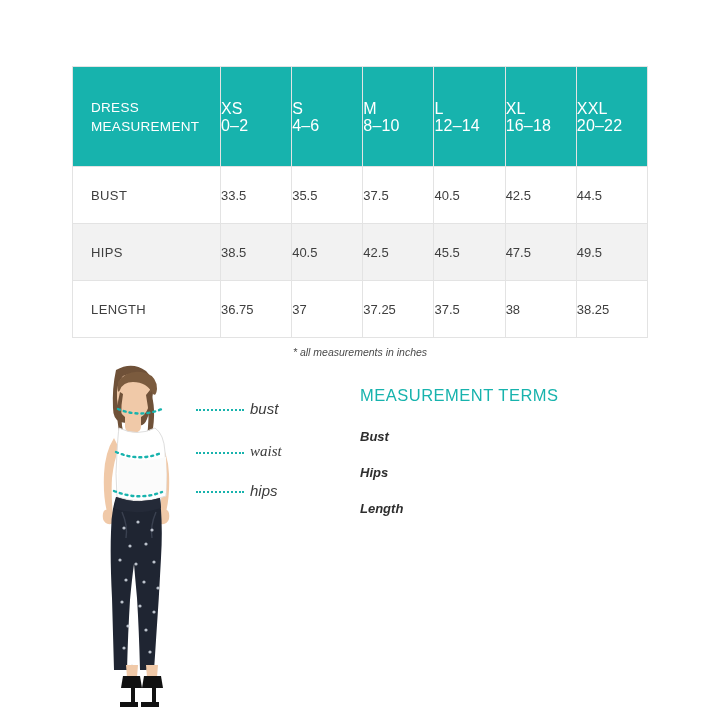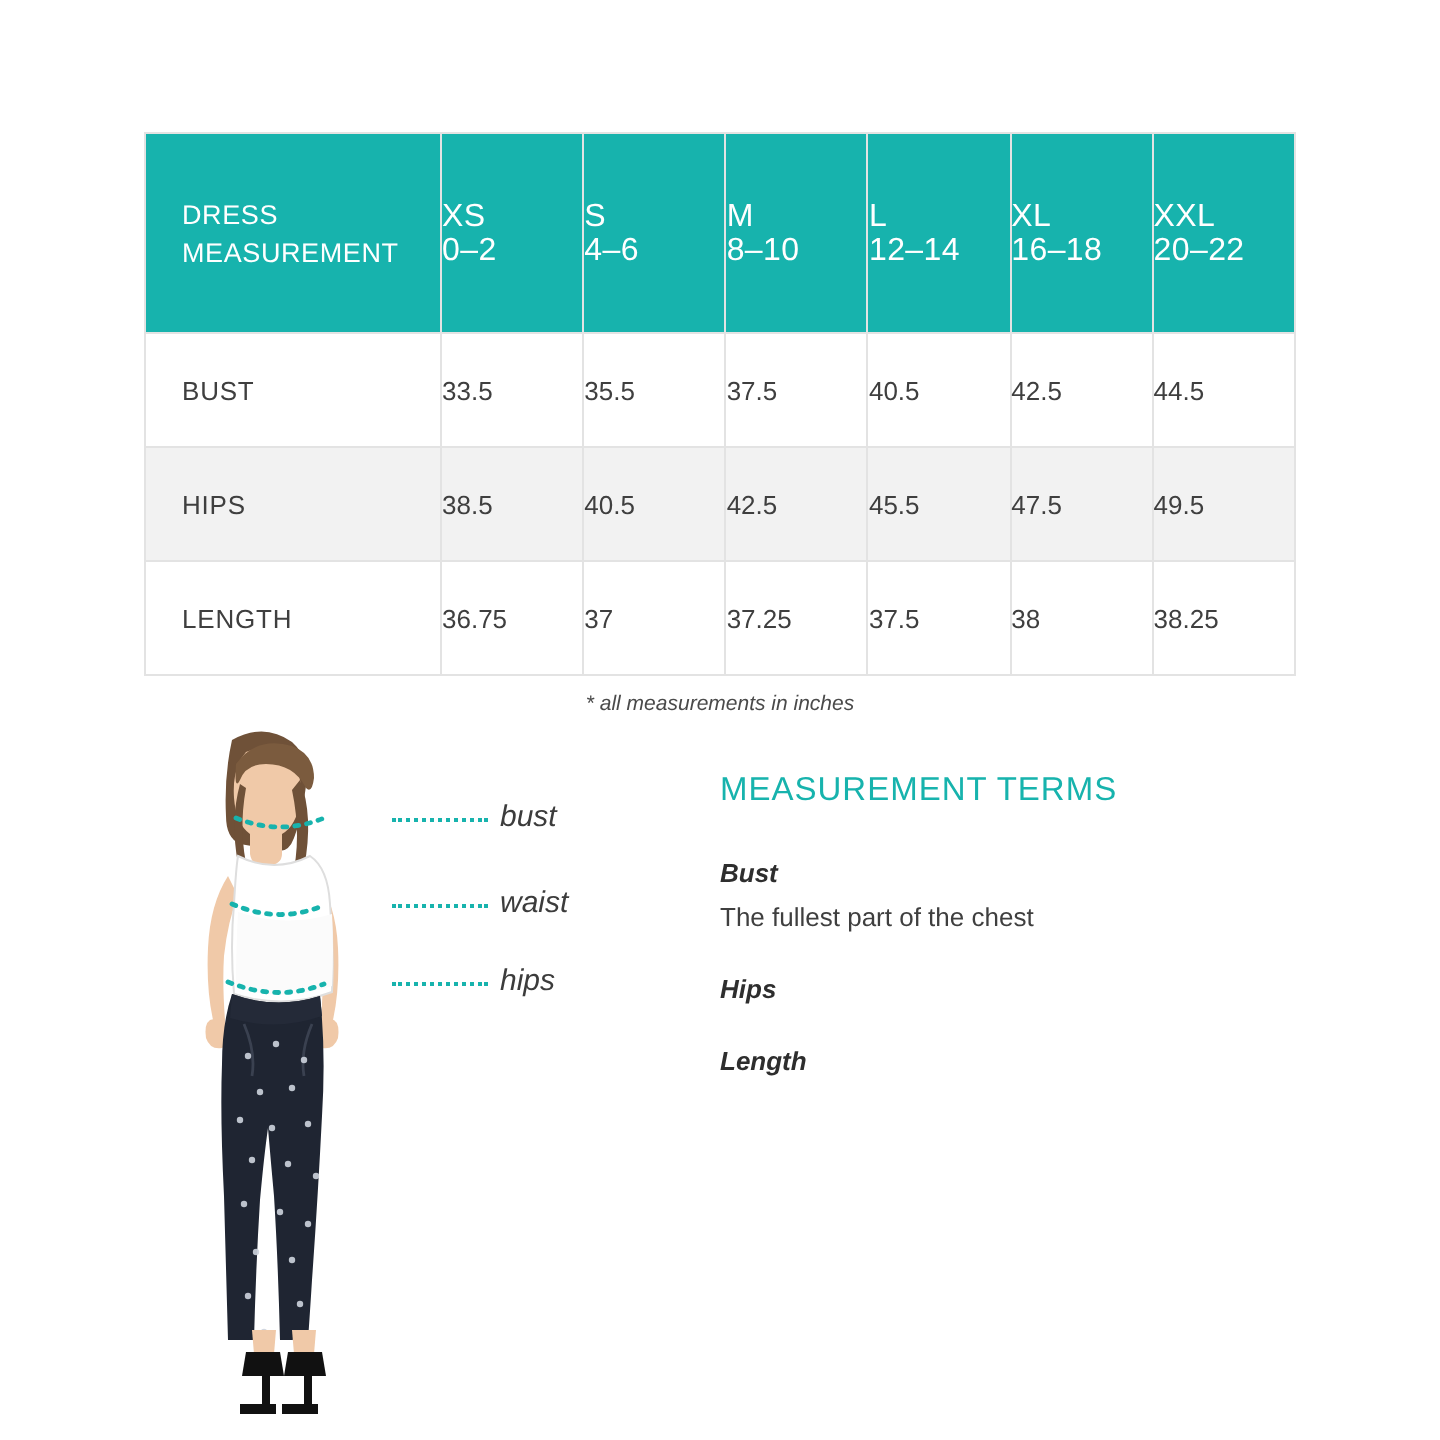--- a/index.html
+++ b/index.html
@@ -92,21 +92,21 @@
   .lead-waist { left: 196px; top: 452px; width: 48px; }
   .lead-hips  { left: 196px; top: 491px; width: 48px; }
 
   .fig-label {
     position: absolute;
     font-size: 15px;
     font-style: italic;
     color: #3c3c3c;
   }
   .lbl-bust  { left: 250px; top: 400px; }
-  .lbl-waist { left: 250px; top: 443px; }
+  .lbl-waist { left: 250px; top: 443px; font-family: Liberation Serif, serif; }
   .lbl-hips  { left: 250px; top: 482px; }
 
   
   .terms {
     position: absolute;
     left: 360px; top: 386px; width: 300px;
   }
   .terms-title {
     color: #17b3ad;
     font-size: 16.5px;
@@ -281,21 +281,20 @@
 
   <div class="fig-label lbl-bust">bust</div>
   <div class="fig-label lbl-waist">waist</div>
   <div class="fig-label lbl-hips">hips</div>
 
   <div class="terms">
     <div class="terms-title">MEASUREMENT TERMS</div>
 
     <div class="term">
       <div class="term-name">Bust</div>
-      <div class="term-desc">The fullest part of the chest</div>
     </div>
     <div class="term">
       <div class="term-name">Hips</div>
     </div>
     <div class="term">
       <div class="term-name">Length</div>
     </div>
   </div>
 
 </div>

